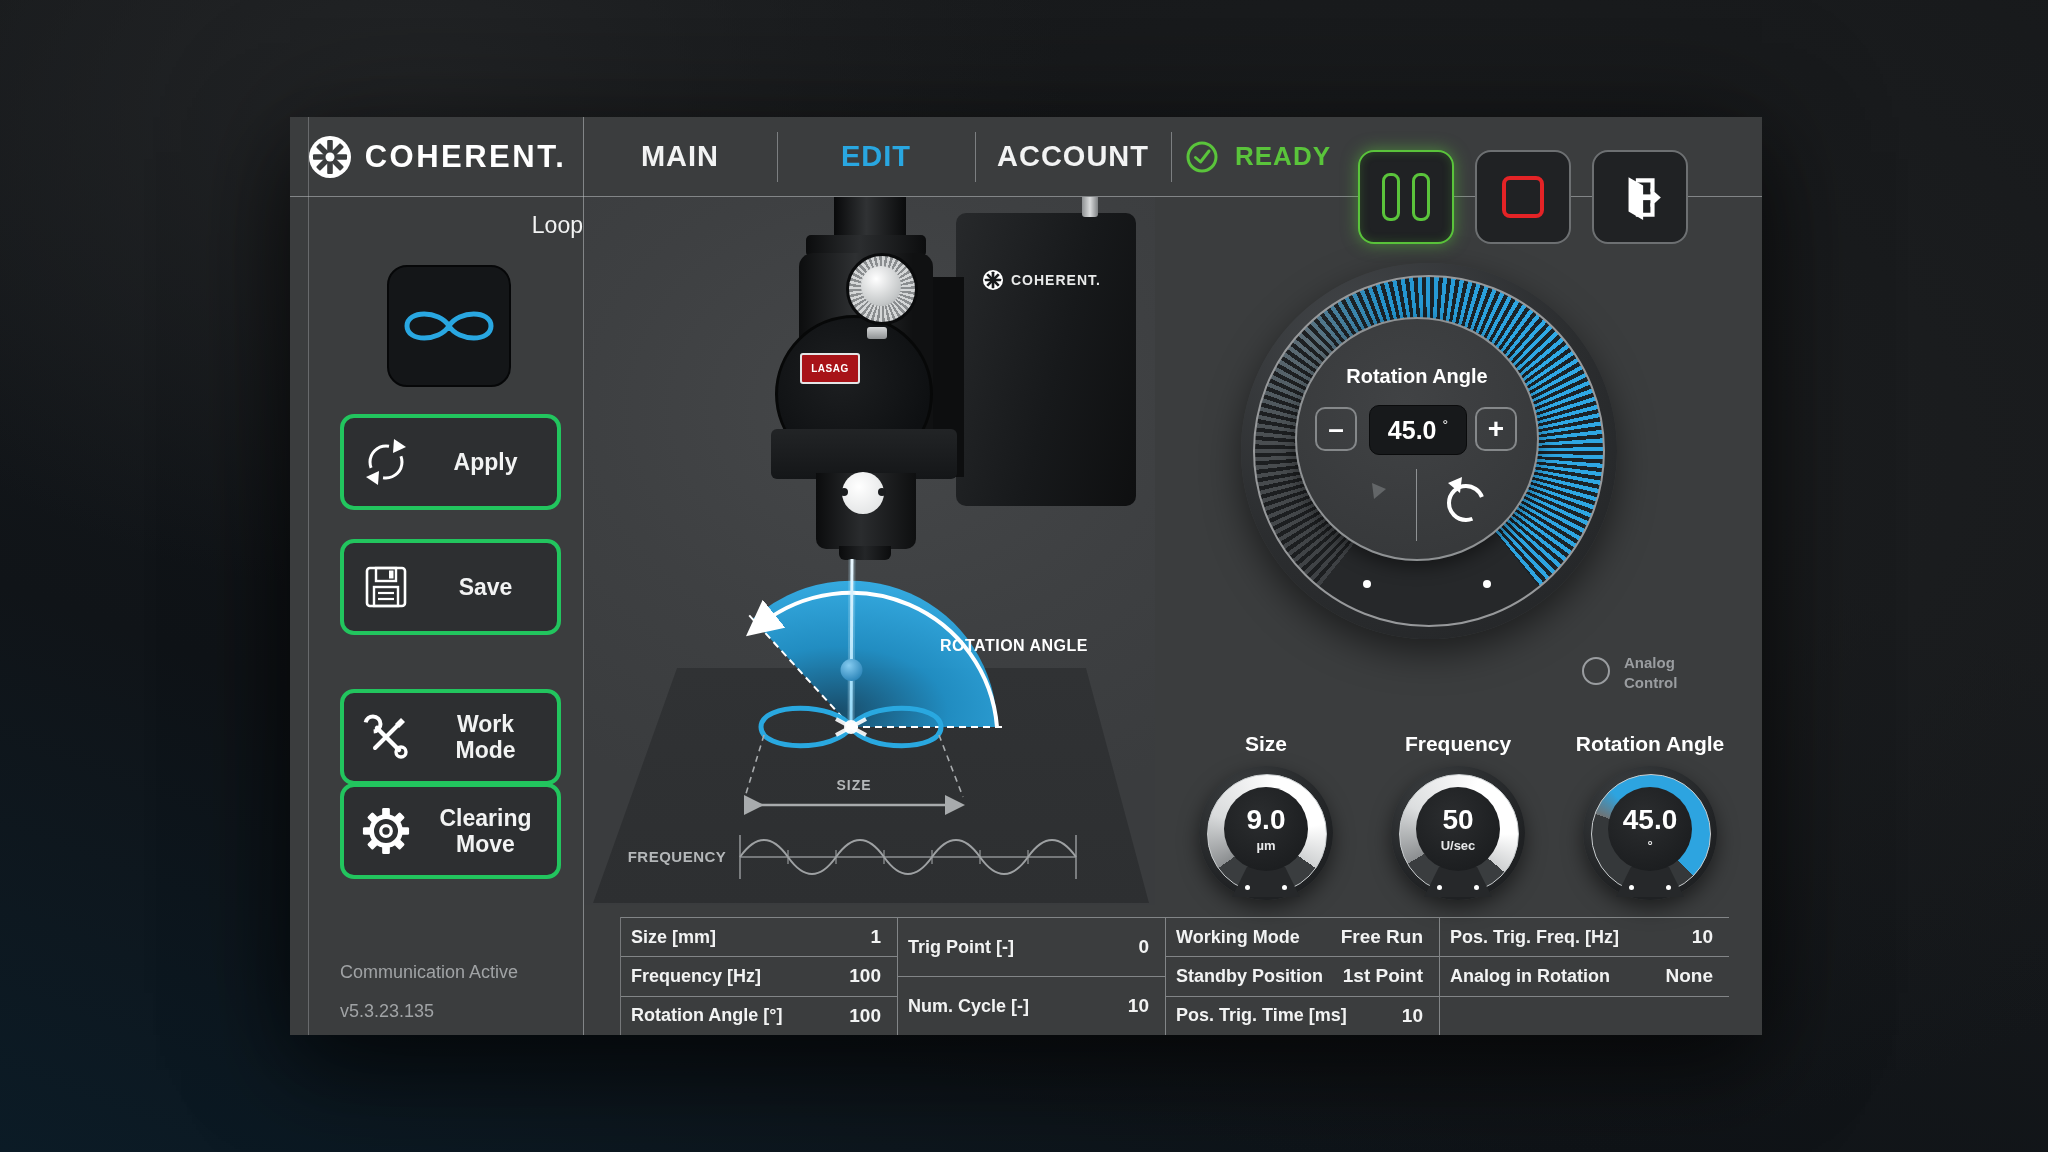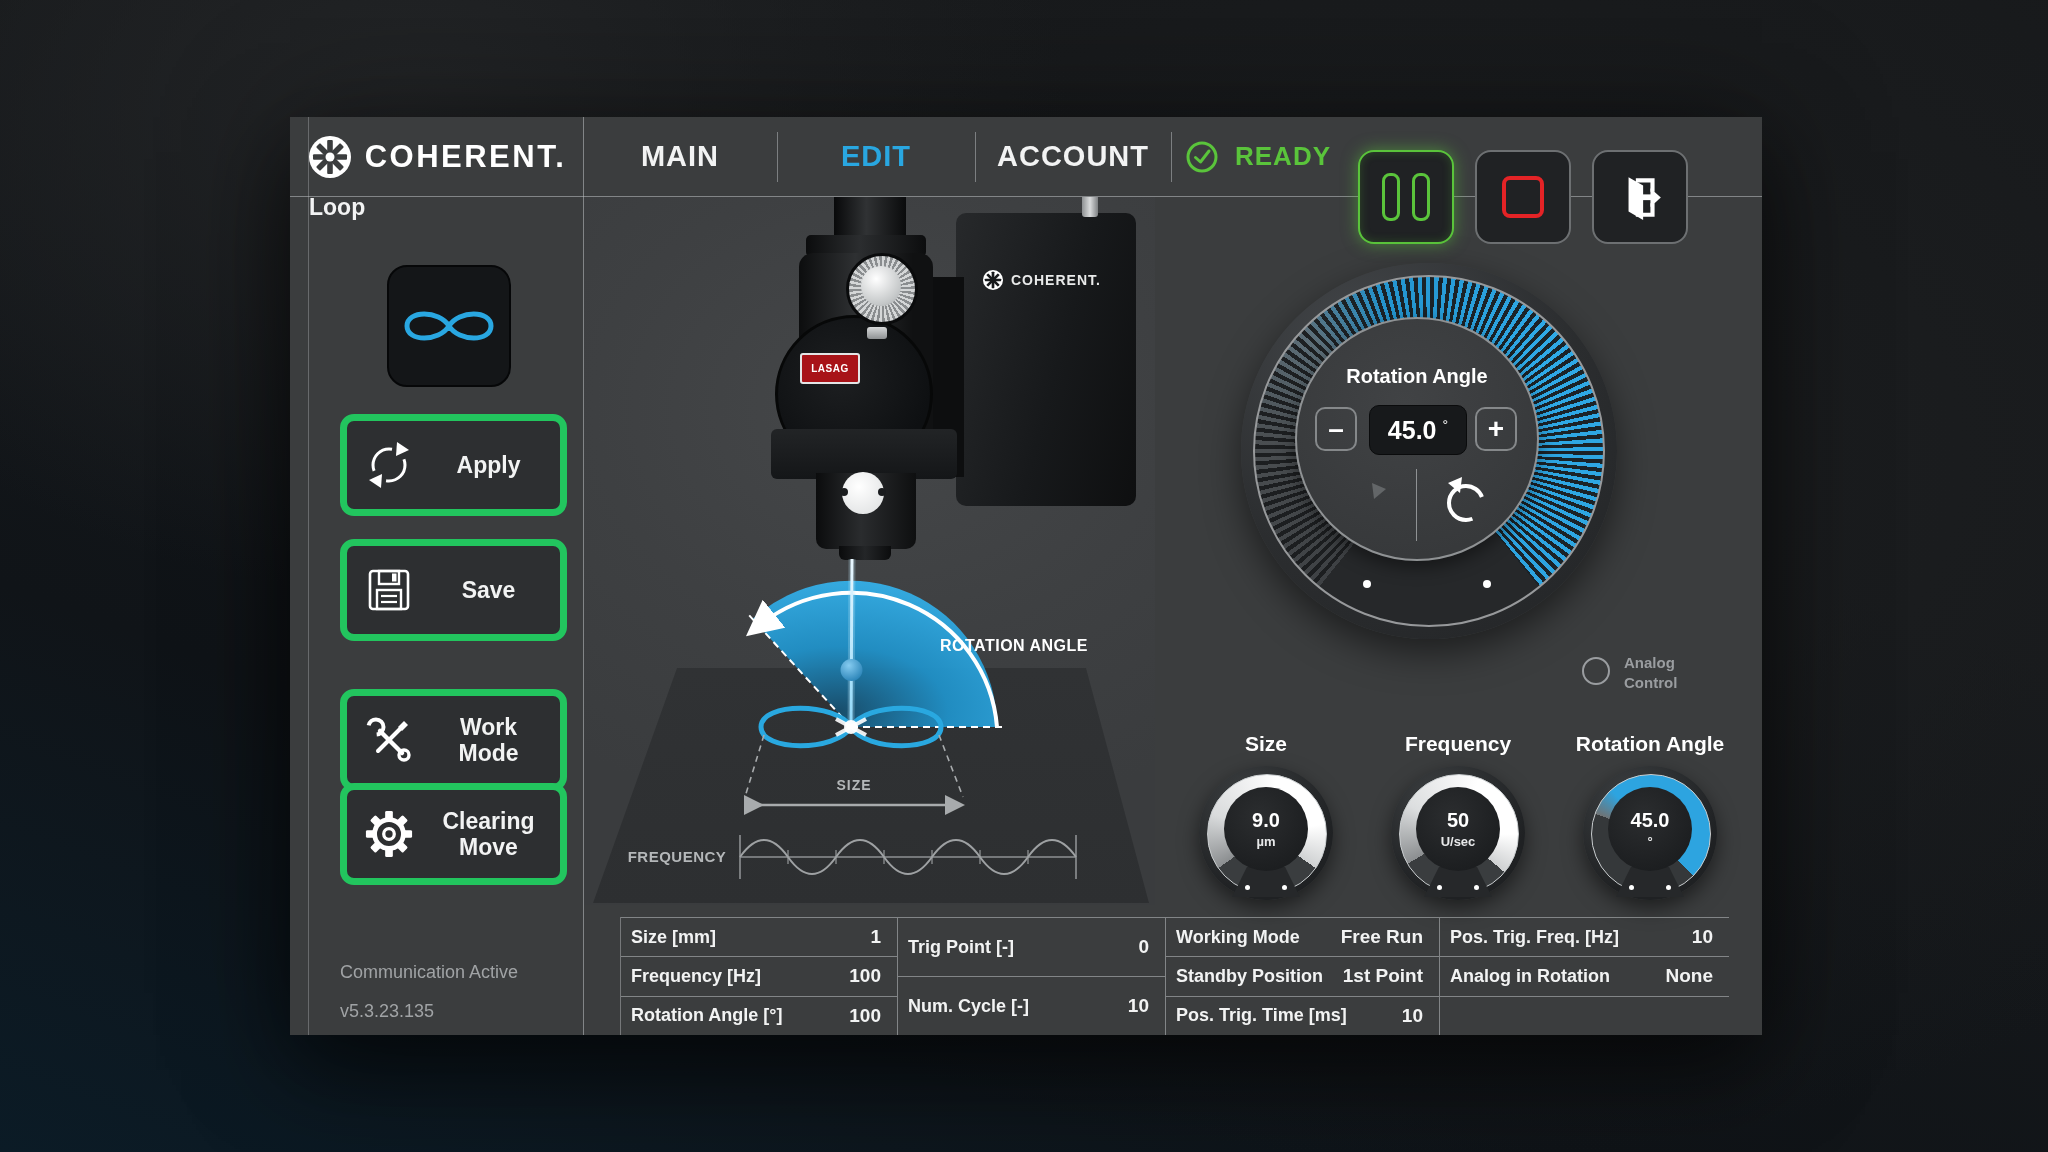--- a/index.html
+++ b/index.html
@@ -31,25 +31,25 @@
   .tab.active{color:#29a7e1;}
   .status{position:absolute;top:0;height:79px;left:895px;display:flex;align-items:center;gap:16px;}
   .status-text{color:#5ac43b;font-weight:bold;font-size:26px;letter-spacing:1px;text-align:center;}
   .topbtn{position:absolute;top:33px;width:92px;height:90px;border-radius:16px;background:#202224;
           border:2px solid #6d7072;display:flex;align-items:center;justify-content:center;cursor:pointer;}
   .topbtn.pause{border-color:#5ac43b;box-shadow:0 0 16px rgba(90,196,59,.55), inset 0 0 10px rgba(90,196,59,.25);}
   .pause-bars{display:flex;gap:12px;}
   .pause-bars span{display:block;width:12px;height:42px;border:3px solid #5ac43b;border-radius:8px;}
   .stop-square{width:34px;height:34px;border:4px solid #e42326;border-radius:8px;}
   
-  .loop-label{position:absolute;left:19px;top:77px;width:274px;text-align:left;color:#f2f3f3;font-weight:bold;font-size:23px;}
+  .loop-label{position:absolute;left:19px;top:95px;width:274px;text-align:right;color:#f2f3f3;font-weight:normal;font-size:23px;}
   .loop-btn{position:absolute;left:97px;top:148px;width:120px;height:118px;border-radius:20px;
             background:#141618;border:2px solid #060708;display:flex;align-items:center;justify-content:center;cursor:pointer;}
   .side-btn{position:absolute;left:50px;width:213px;height:88px;border-radius:14px;background:#2d2f31;
-            border:7px solid #22c55e;display:flex;align-items:center;cursor:pointer;}
+            border:4px solid #22c55e;display:flex;align-items:center;cursor:pointer;}
   .side-btn .ic{width:84px;display:flex;align-items:center;justify-content:center;}
   .side-btn .lbl{flex:1;color:#f2f3f3;font-weight:bold;font-size:23px;text-align:center;padding-right:14px;line-height:1.15;}
   .comm{position:absolute;left:50px;top:845px;color:#a0a3a5;font-size:18px;}
   .vers{position:absolute;left:50px;top:884px;color:#a0a3a5;font-size:18px;}
   
   .illus{position:absolute;left:294px;top:80px;width:571px;height:708px;overflow:hidden;
          background:radial-gradient(520px 420px at 52% 30%, #454749 0%, #3e4042 55%, #3a3c3e 100%);}
   .plane{position:absolute;left:0;top:0;width:100%;height:100%;
          clip-path:polygon(93px 471px,502px 471px,565px 706px,9px 706px);
          background:linear-gradient(180deg,#36383a 0%,#2d2f31 100%);}
@@ -116,21 +116,21 @@
         background:radial-gradient(circle at 35% 25%,#3c3f41,#1f2123 70%);box-shadow:0 8px 20px rgba(0,0,0,.5);}
   .knob-ring{position:absolute;left:8px;top:8px;width:118px;height:118px;border-radius:50%;border:1px solid #c9cdcf;}
   .ring-size{background:conic-gradient(from -125deg,#8b8e90 0deg,#d9dbdc 55deg,#ffffff 135deg,#ffffff 205deg,#cfd1d2 250deg,#3a3d3f 250deg 360deg);}
   .ring-freq{background:conic-gradient(from -120deg,#8b8e90 0deg,#dcdedf 60deg,#ffffff 140deg,#ffffff 210deg,#cfd1d2 250deg,#3a3d3f 250deg 360deg);}
   .ring-rot{background:conic-gradient(from -70deg,#6f7375 0deg,#2da4e0 28deg,#2da4e0 205deg,#35383a 205deg 360deg);}
   .knob-notch{position:absolute;left:33px;bottom:3px;width:68px;height:30px;background:#26282a;
         clip-path:polygon(22% 0,78% 0,100% 100%,0 100%);}
   .knob-center{position:absolute;left:25px;top:21px;width:84px;height:84px;border-radius:50%;
         background:radial-gradient(circle at 42% 35%,#2b2d2f,#1c1e20 75%);
         display:flex;flex-direction:column;align-items:center;justify-content:center;color:#fff;}
-  .knob-center .v{font-weight:bold;font-size:20px;line-height:1;}
+  .knob-center .v{font-weight:bold;font-size:28px;line-height:1;}
   .knob-center .u{font-size:13px;font-weight:bold;color:#e8e9ea;margin-top:4px;}
   .knob-dot{position:absolute;width:5px;height:5px;border-radius:50%;background:#fff;bottom:10px;}
   .knob-dot.l{left:46px;} .knob-dot.r{right:46px;}
   
   .table{position:absolute;left:330px;top:800px;width:1108px;height:118px;display:grid;
          grid-template-columns:277px 268px 274px 289px;border-left:1px solid rgba(190,193,195,.45);}
   .tcol{border-right:1px solid rgba(190,193,195,.55);display:flex;flex-direction:column;}
   .tcol:last-child{border-right:none;}
   .trow{flex:1;display:flex;align-items:center;justify-content:space-between;
         border-top:1px solid rgba(190,193,195,.55);padding:0 16px 0 10px;}

